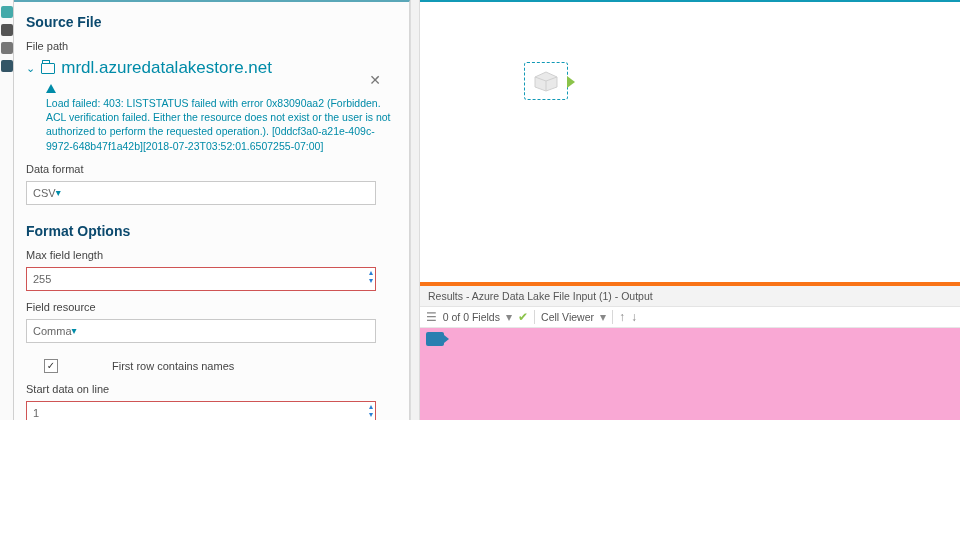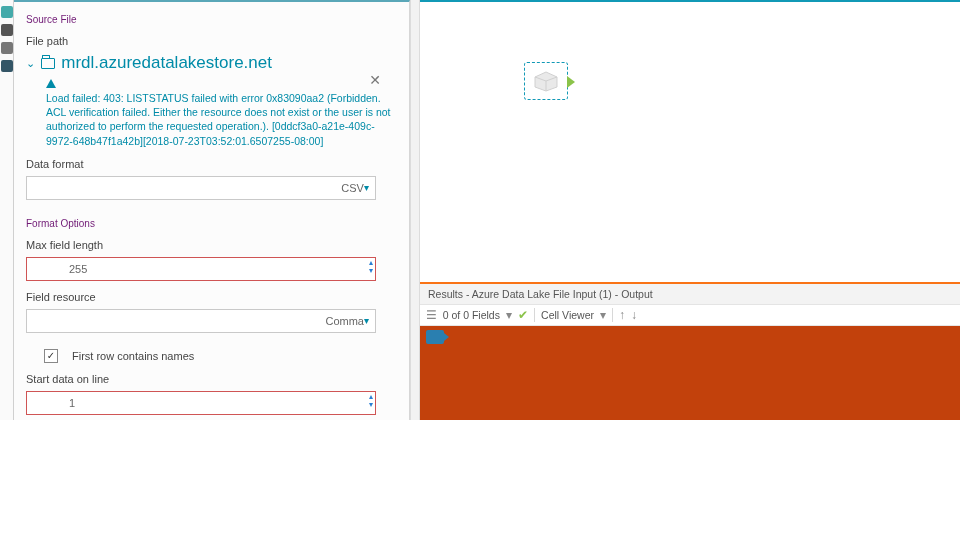--- a/index.html
+++ b/index.html
@@ -15,41 +15,41 @@
 
 .config-pane {
   position: absolute; left: 14px; top: 0; width: 396px; height: 420px;
   background: #fcfcfc; border-right: 1px solid #d6d6d6; border-top: 2px solid #5aa7b8;
   overflow-y: auto; padding: 6px 12px 6px 12px;
 }
 .config-pane::-webkit-scrollbar { width: 10px; }
 .config-pane::-webkit-scrollbar-thumb { background: #c8c8c8; border-radius: 4px; }
 .config-pane::-webkit-scrollbar-track { background: #f0f0f0; }
 
-.section-title { color: #701a75; font-size: 10px; font-weight: 400; margin: 6px 0 10px 0; }
+.section-title { color: #0c4a6e; font-size: 14px; font-weight: 700; margin: 6px 0 10px 0; }
 .field-label { color: #444; font-size: 11px; margin: 10px 0 6px 0; }
 
 .close-x { position: absolute; right: 28px; top: 70px; color: #777; font-size: 14px; cursor: pointer; }
 
 
 .tree-row { display: flex; align-items: center; gap: 6px; margin: 4px 0; cursor: pointer; }
 .chevron { color: #008ba8; font-size: 11px; }
 .folder-icon { width: 14px; height: 11px; border: 1.5px solid #008ba8; border-radius: 1px; position: relative; }
 .folder-icon::before { content:""; position:absolute; top:-4px; left:0; width:6px; height:3px; border:1.5px solid #008ba8; border-bottom:none; border-radius:1px 1px 0 0; }
 .tree-label { color: #008ba8; font-size: 17px; }
 
 
 .err-block { margin: 6px 0 8px 20px; }
 .warn-tri { width: 0; height: 0; border-left: 5px solid transparent; border-right: 5px solid transparent; border-bottom: 9px solid #008ba8; margin-bottom: 3px; }
 .err-text { color: #008ba8; font-size: 10.5px; line-height: 1.35; }
 
 
 .select-box, .num-box {
   width: 350px; height: 24px; border: 1px solid #c9c9c9; background: #fff;
-  display: flex; align-items: center; justify-content: flex-end;
+  display: flex; align-items: center; justify-content: flex-start;
   padding: 0 6px; font-size: 11px; color: #666;
 }
 .select-box .caret { color: #008ba8; font-size: 10px; }
 .num-box { border: 1px solid #cf5454; position: relative; }
 .num-box .spinner { position: absolute; right: 2px; top: 1px; display: flex; flex-direction: column; gap: 0; }
 .num-box .spinner span { color: #2a7fd4; font-size: 8px; line-height: 8px; cursor: pointer; }
 .num-input { border: none; outline: none; width: 300px; font-size: 11px; color: #666; background: transparent; }
 
 
 .cb-row { display: flex; align-items: center; gap: 14px; margin: 16px 0 4px 18px; }
@@ -63,21 +63,21 @@
 .node {
   position: absolute; left: 104px; top: 60px; width: 44px; height: 38px;
   border: 1.5px dashed #1199b6; border-radius: 3px; display: flex; align-items: center; justify-content: center;
 }
 .node svg { opacity: .55; }
 .node .out-anchor { position: absolute; right: -8px; top: 13px; width: 0; height: 0; border-top: 6px solid transparent; border-bottom: 6px solid transparent; border-left: 8px solid #8bc34a; }
 
 
 .results {
   position: absolute; left: 420px; top: 282px; right: 0; bottom: 120px;
-  border-top: 2px solid #f97316; background: #c2410c;
+  border-top: 4px solid #f97316; background: #f9a8d4;
 }
 .results-title {
   font-size: 10.5px; color: #555; padding: 4px 8px; background: #f3f3f3; border-bottom: 1px solid #e4e4e4;
 }
 .results-toolbar {
   display: flex; align-items: center; gap: 6px; padding: 3px 6px; background: #fff; border-bottom: 1px solid #e6e6e6;
   font-size: 10.5px; color: #555;
 }
 .results-toolbar .ic { color: #888; font-size: 12px; }
 .results-toolbar .sep { width:1px; height:14px; background:#d8d8d8; }
@@ -108,21 +108,21 @@
   <span class="close-x">✕</span>
 
   <div class="tree-row">
     <span class="chevron">⌄</span>
     <span class="folder-icon"></span>
     <span class="tree-label">mrdl.azuredatalakestore.net</span>
   </div>
 
   <div class="err-block">
     <div class="warn-tri"></div>
-    <div class="err-text">Load failed: 403: LISTSTATUS failed with error 0x83090aa2 (Forbidden. ACL verification failed. Either the resource does not exist or the user is not authorized to perform the requested operation.). [0ddcf3a0-a21e-409c-9972-648b47f1a42b][2018-07-23T03:52:01.6507255-08:00]</div>
+    <div class="err-text">Load failed: 403: LISTSTATUS failed with error 0x83090aa2 (Forbidden. ACL verification failed. Either the resource does not exist or the user is not authorized to perform the requested operation.). [0ddcf3a0-a21e-409c-9972-648b47f1a42b][2018-07-23T03:52:01.6507255-07:00]</div>
   </div>
 
   <div class="field-label">Data format</div>
   <div class="select-box">
     <span>CSV</span>
     <span class="caret">▾</span>
   </div>
 
   <div class="section-title" style="margin-top:18px;">Format Options</div>
 
@@ -136,21 +136,21 @@
   </div>
 
   <div class="field-label">Field resource</div>
   <div class="select-box">
     <span>Comma</span>
     <span class="caret">▾</span>
   </div>
 
   <div class="cb-row">
     <span class="cb">✓</span>
-    <span style="font-size:11px;color:#444;">First row contains names</span>
+    <span style="font-size:11px;color:#444;margin-left:40px;">First row contains names</span>
   </div>
 
   <div class="field-label">Start data on line</div>
   <div class="num-box">
     <input class="num-input" value="1" style="">
     <div class="spinner">
         <span>▴</span>
         <span>▾</span>
       </div>
   </div>

